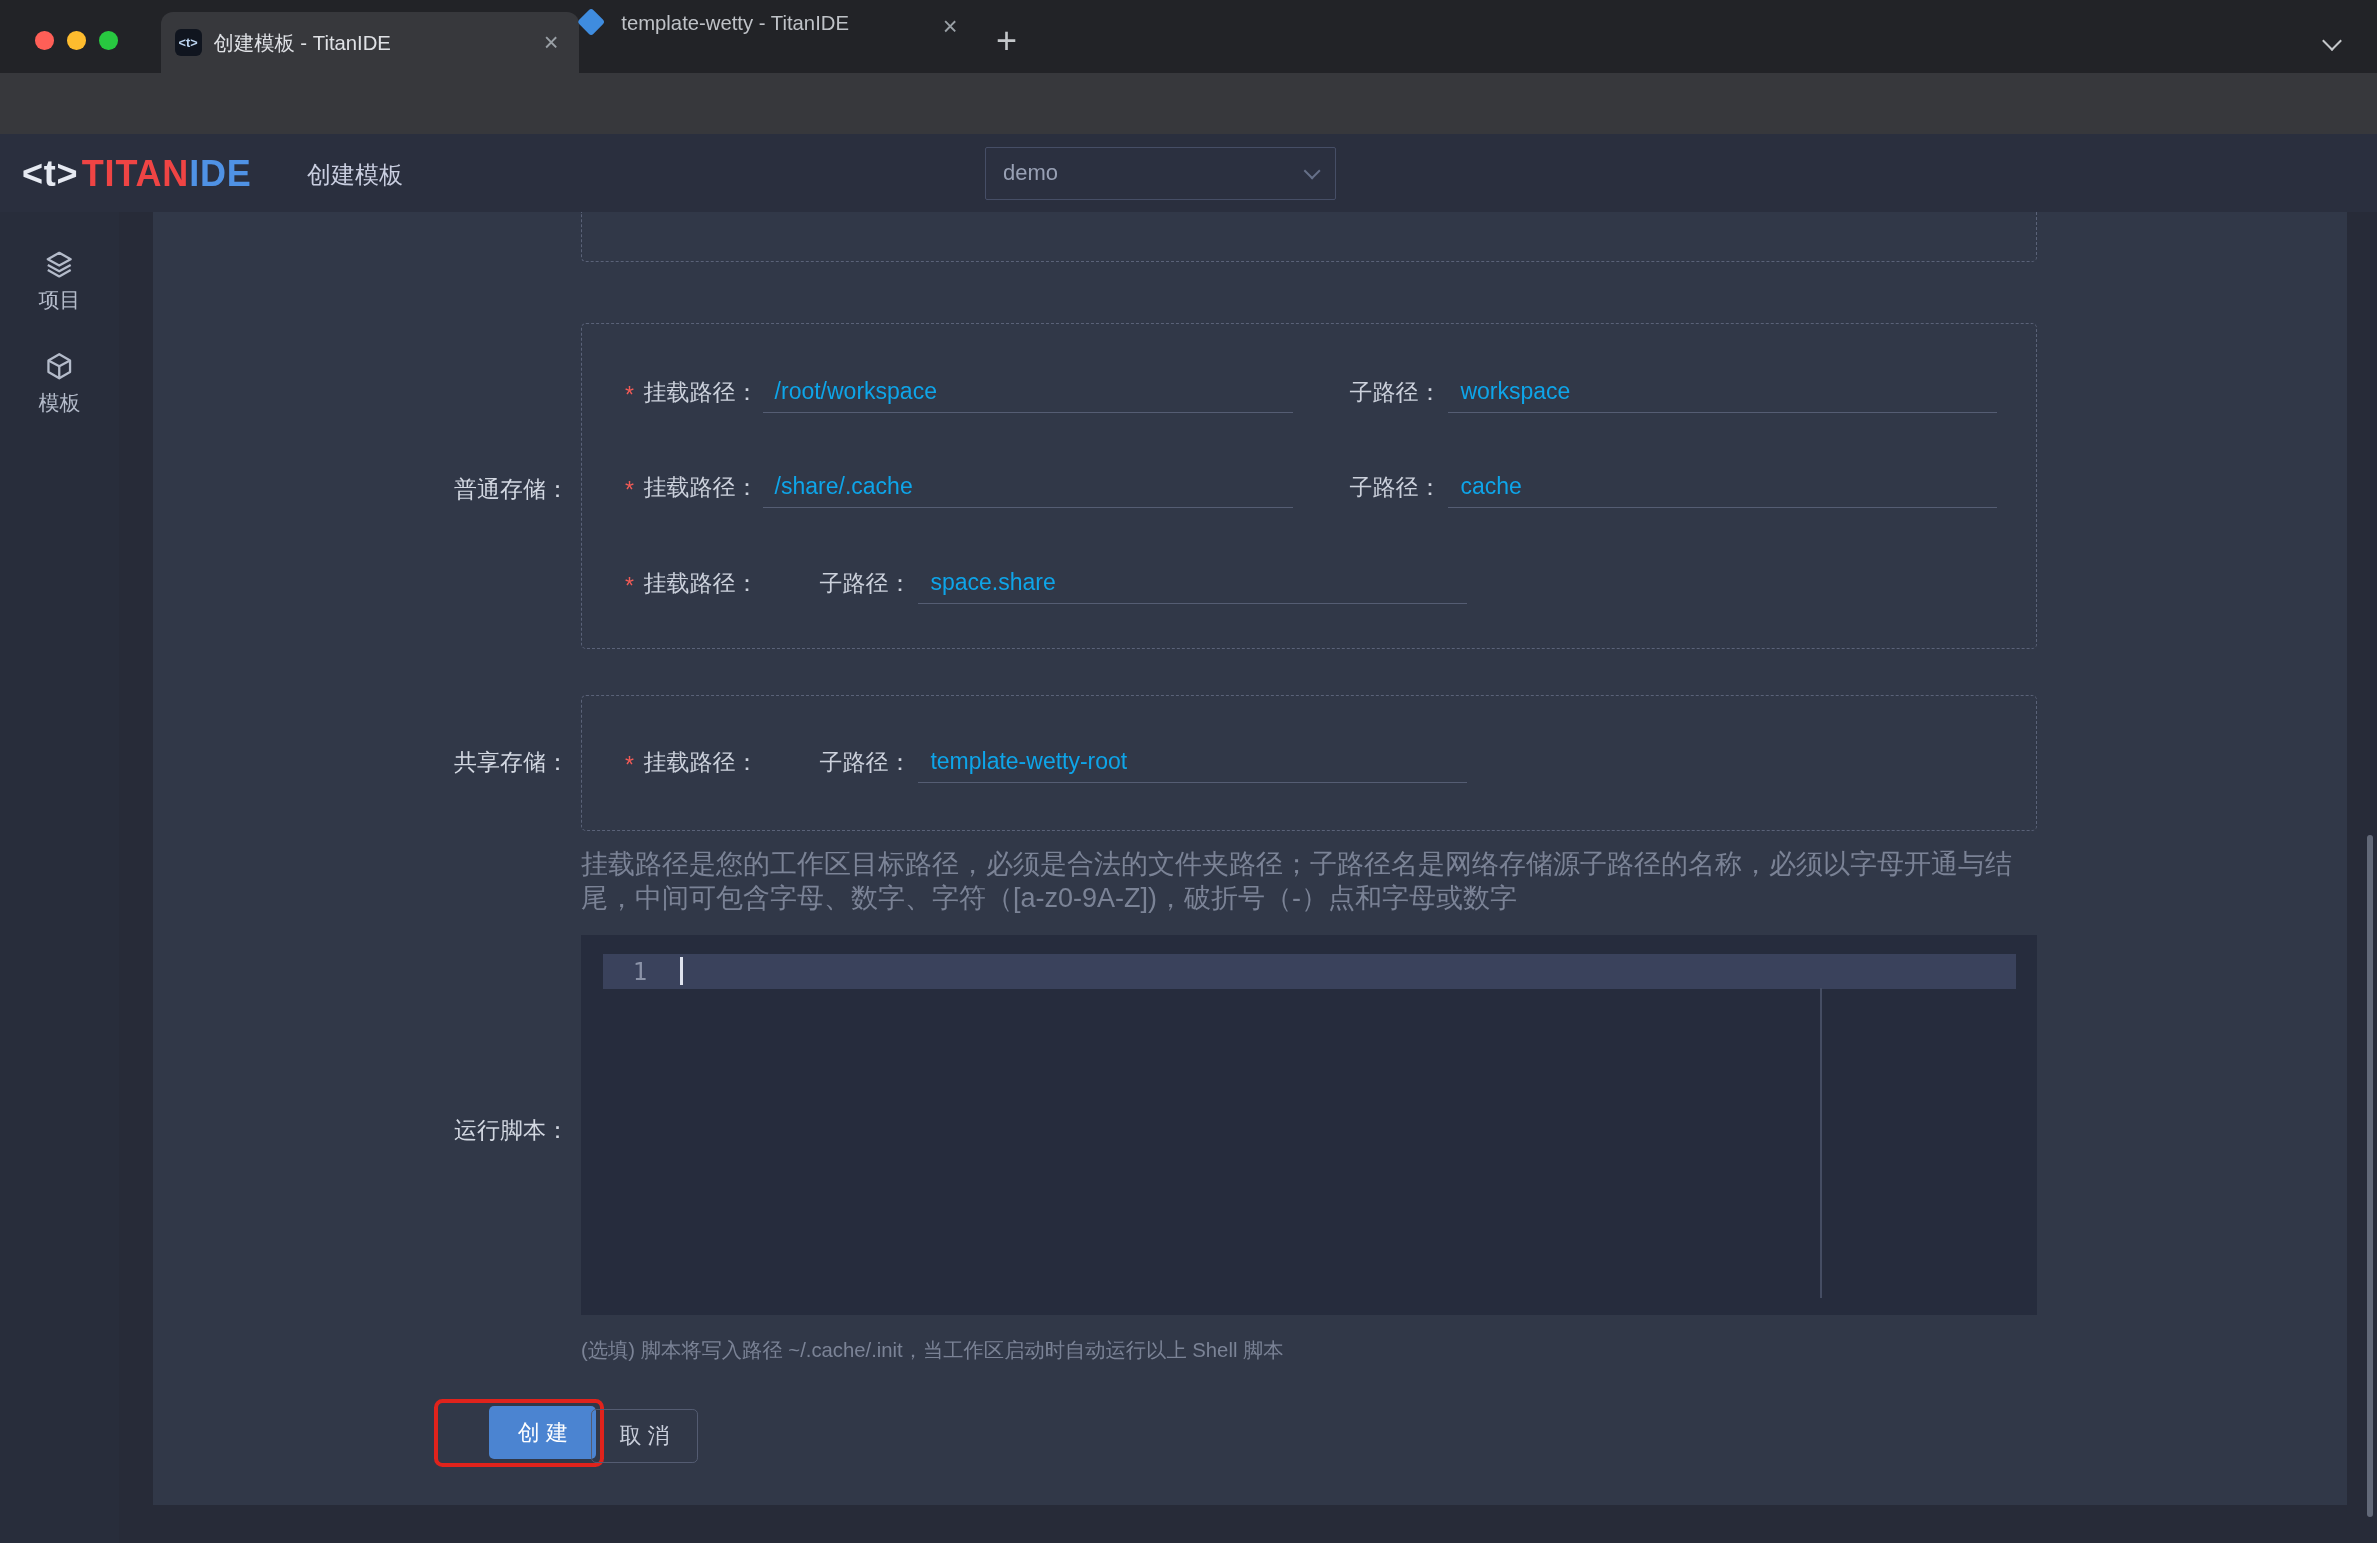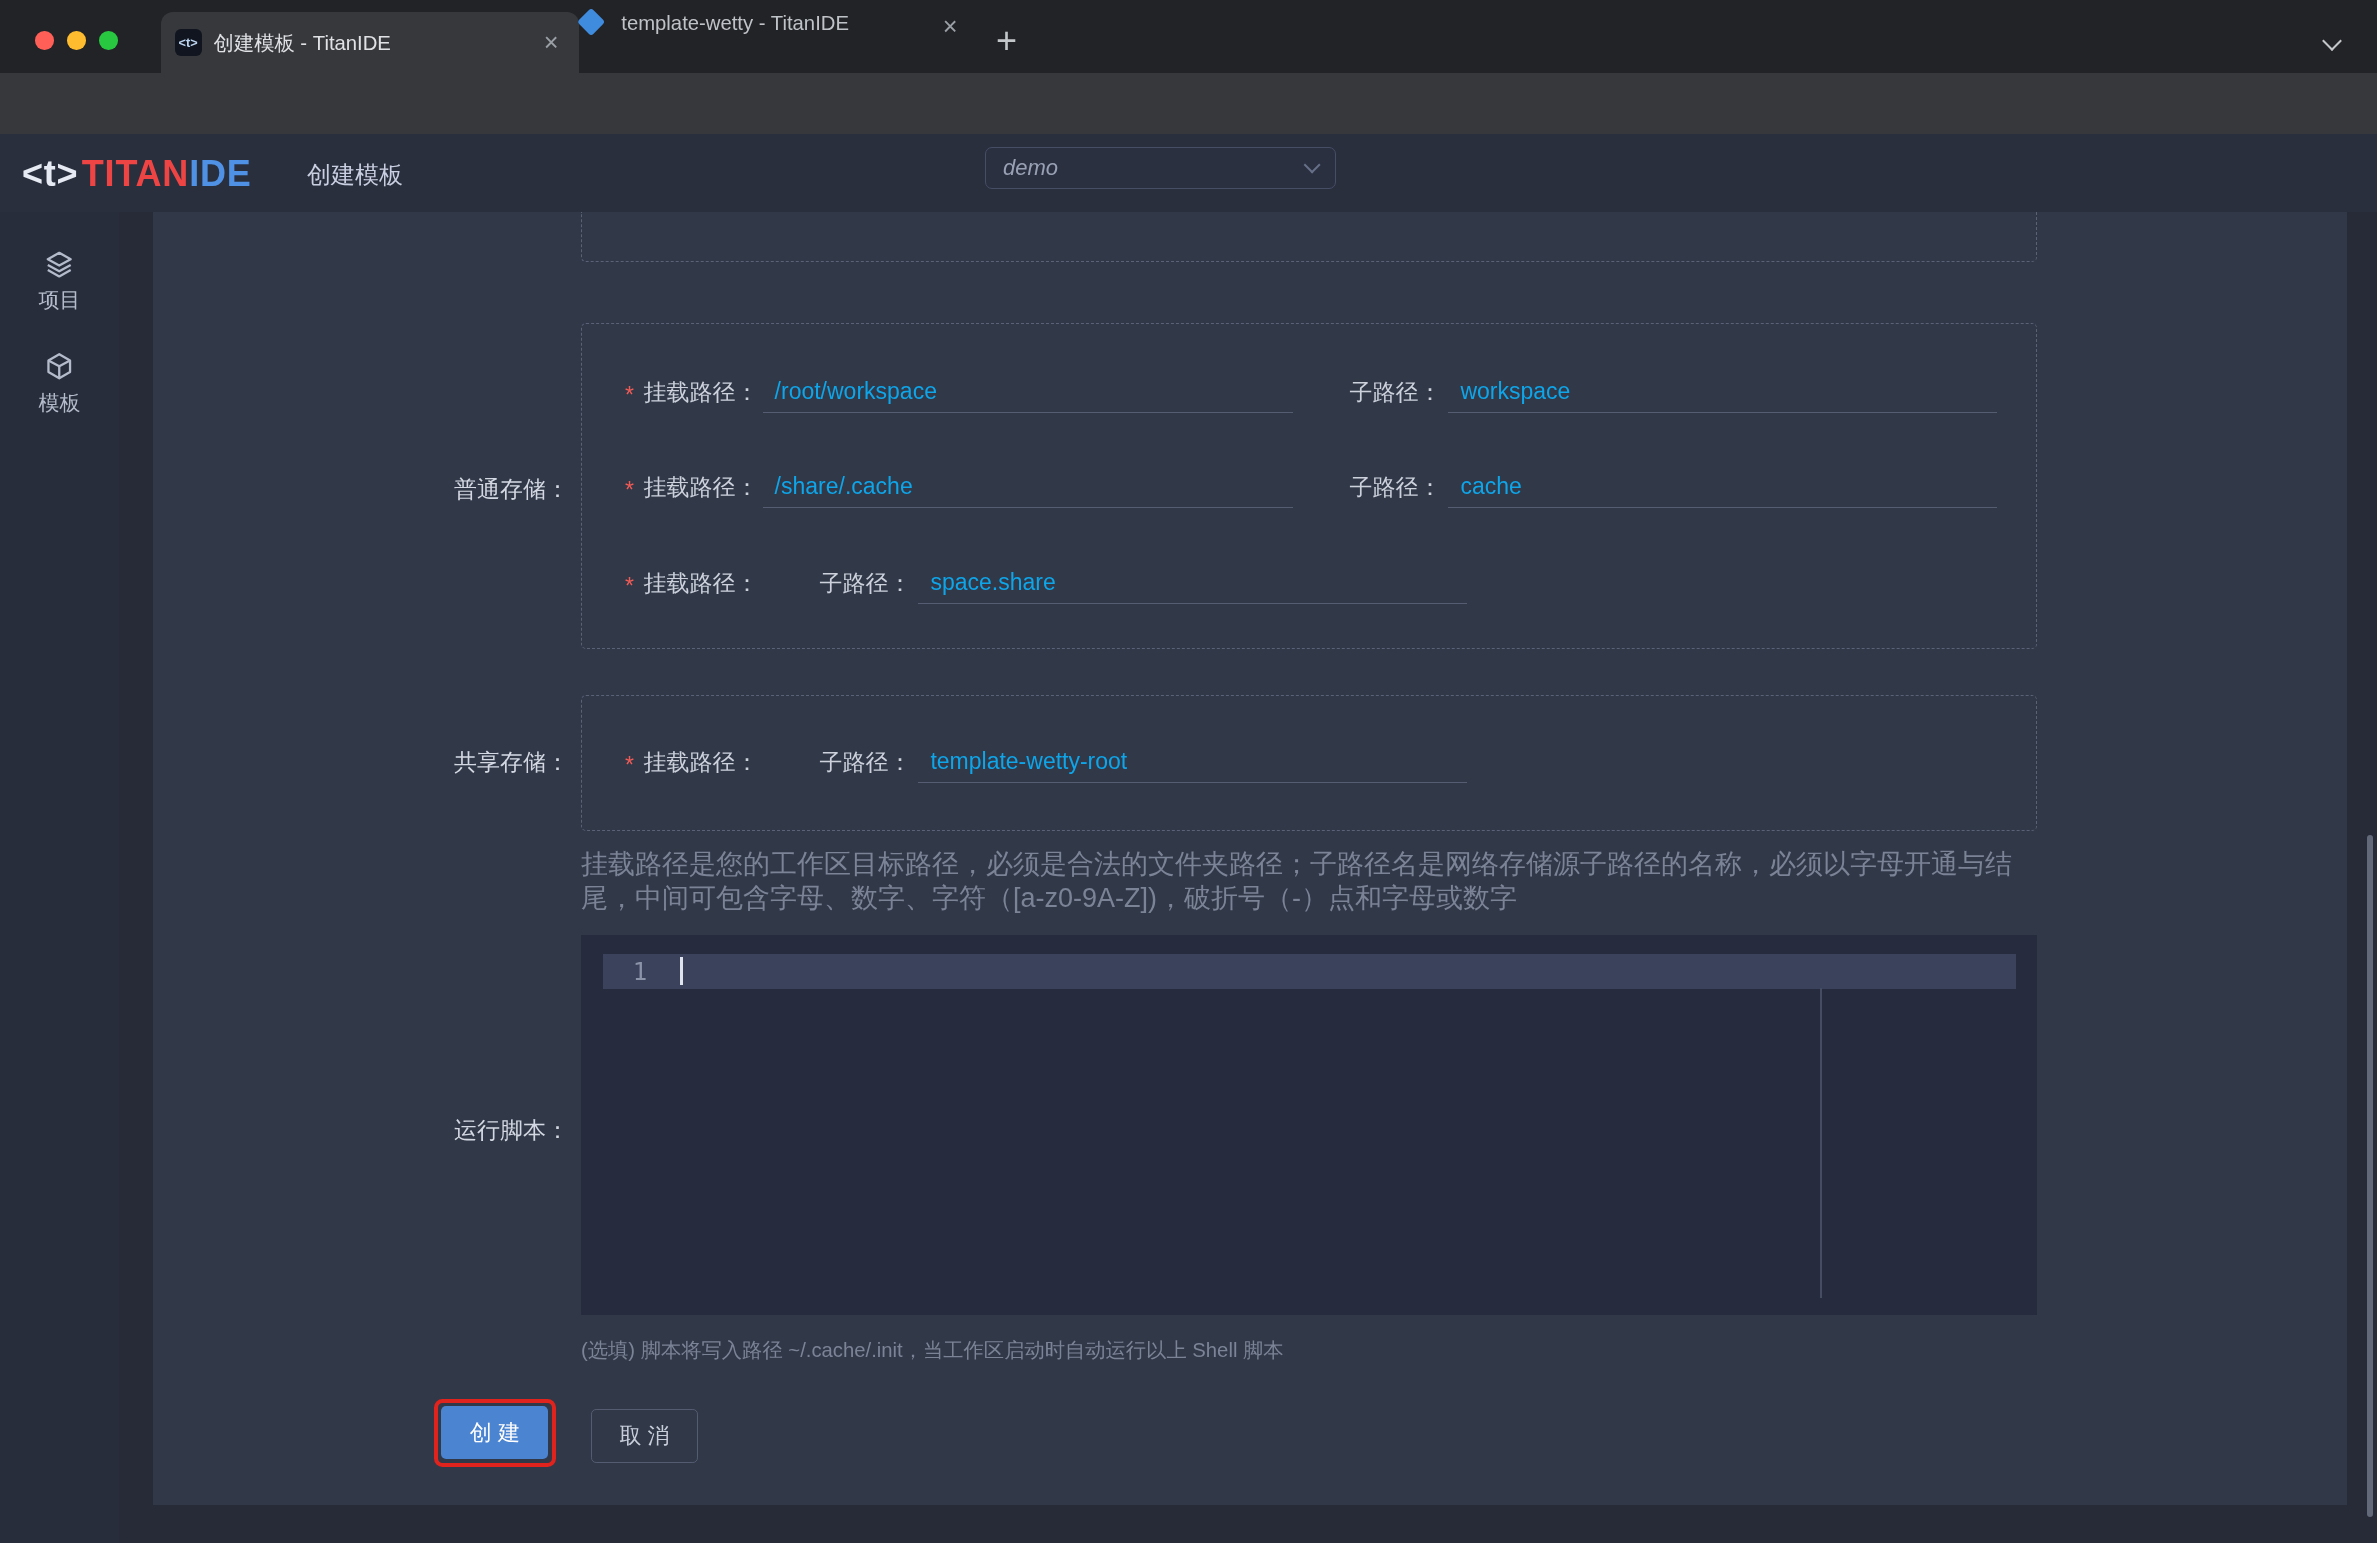--- a/index.html
+++ b/index.html
@@ -38,22 +38,22 @@
                   display:flex;align-items:center;justify-content:center;font-weight:bold;}
   #profile-label{font-size:21px;color:#c7cdf2;}
 
   
   #appheader{position:absolute;left:0;top:134px;right:0;height:78px;background:#2a2f3e;}
   #logo{position:absolute;left:22px;top:18.6px;font-size:36px;font-weight:bold;letter-spacing:0.8px;display:flex;}
   #logo .mark{color:#e6eaf2;}
   #logo .titan{color:#ef4444;margin-left:3.4px;}
   #logo .ide{color:#4f92e5;}
   #pagetitle{position:absolute;left:307px;top:25.4px;font-size:24px;color:#c9cee0;}
-  #ws-select{position:absolute;left:985px;top:12.7px;width:351px;height:42px;border:1.7px solid #464e66;border-radius:7px;
-             background:#2b3040;display:flex;align-items:center;box-sizing:border-box;padding:0 17px;font-style:italic;}
+  #ws-select{position:absolute;left:985px;top:12.7px;width:351px;height:53px;border:1.7px solid #464e66;border-radius:2px;
+             background:#2b3040;display:flex;align-items:center;box-sizing:border-box;padding:0 17px;}
   #ws-select .val{font-size:22px;color:#98a0b4;flex:1;}
   #ws-select .chev{border-color:#667089;width:10.2px;height:10.2px;margin-top:-5.1px;}
   #gear{position:absolute;left:1357px;top:158px;}
   #help-circle{position:absolute;left:2179px;top:156px;width:34px;height:34px;border:2.5px solid #a7aec0;border-radius:50%;
                color:#a7aec0;font-size:20.3px;font-weight:bold;display:flex;align-items:center;justify-content:center;box-sizing:border-box;}
   #account-ic{position:absolute;left:2240px;top:156px;}
   #user-avatar{position:absolute;left:2300px;top:150px;width:46px;height:46px;border-radius:50%;background:#3e7ee2;
                color:#fff;font-size:23px;display:flex;align-items:center;justify-content:center;}
 
   
@@ -81,21 +81,21 @@
   #editor{position:absolute;left:581px;top:935px;width:1456px;height:380px;background:#262c3d;}
   #cur-line{position:absolute;left:22px;top:18.6px;width:1413px;height:35px;background:#3a425c;}
   #lineno{position:absolute;left:47px;top:23px;width:24px;text-align:center;font-family:"DejaVu Sans Mono",monospace;
           font-size:24px;color:#8b93a8;}
   #cursor{position:absolute;left:99px;top:22px;width:2.5px;height:28px;background:#dfe3ee;}
   #ruler{position:absolute;left:1239px;top:53px;width:1.7px;height:310px;background:#454d63;}
   #help2{position:absolute;left:581px;top:1336px;font-size:20.3px;color:#7b8396;}
 
   #create-annot{position:absolute;left:434px;top:1399px;border:4.2px solid #e0231c;border-radius:8.5px;padding:3.4px;}
   #create-btn{width:107px;height:53px;background:#4b84d1;border-radius:5.1px;color:#ffffff;font-size:22px;
-              display:flex;align-items:center;justify-content:center;}
+              display:flex;align-items:center;justify-content:center;margin-left:48px;}
   #cancel-btn{position:absolute;left:591px;top:1409px;width:107px;height:54px;border:1.7px solid #545c72;border-radius:5.1px;
               color:#c9cedb;font-size:22px;display:flex;align-items:center;justify-content:center;box-sizing:border-box;}
   #scrollthumb{position:absolute;right:4.2px;top:835px;width:6px;height:682px;border-radius:3.4px;background:rgba(180,190,210,0.42);}
 </style>
 </head>
 <body>
 
 <div id="tabstrip">
   <div class="traffic" style="left:35px;background:#ff5f57"></div>
   <div class="traffic" style="left:67px;background:#febc2e"></div>

